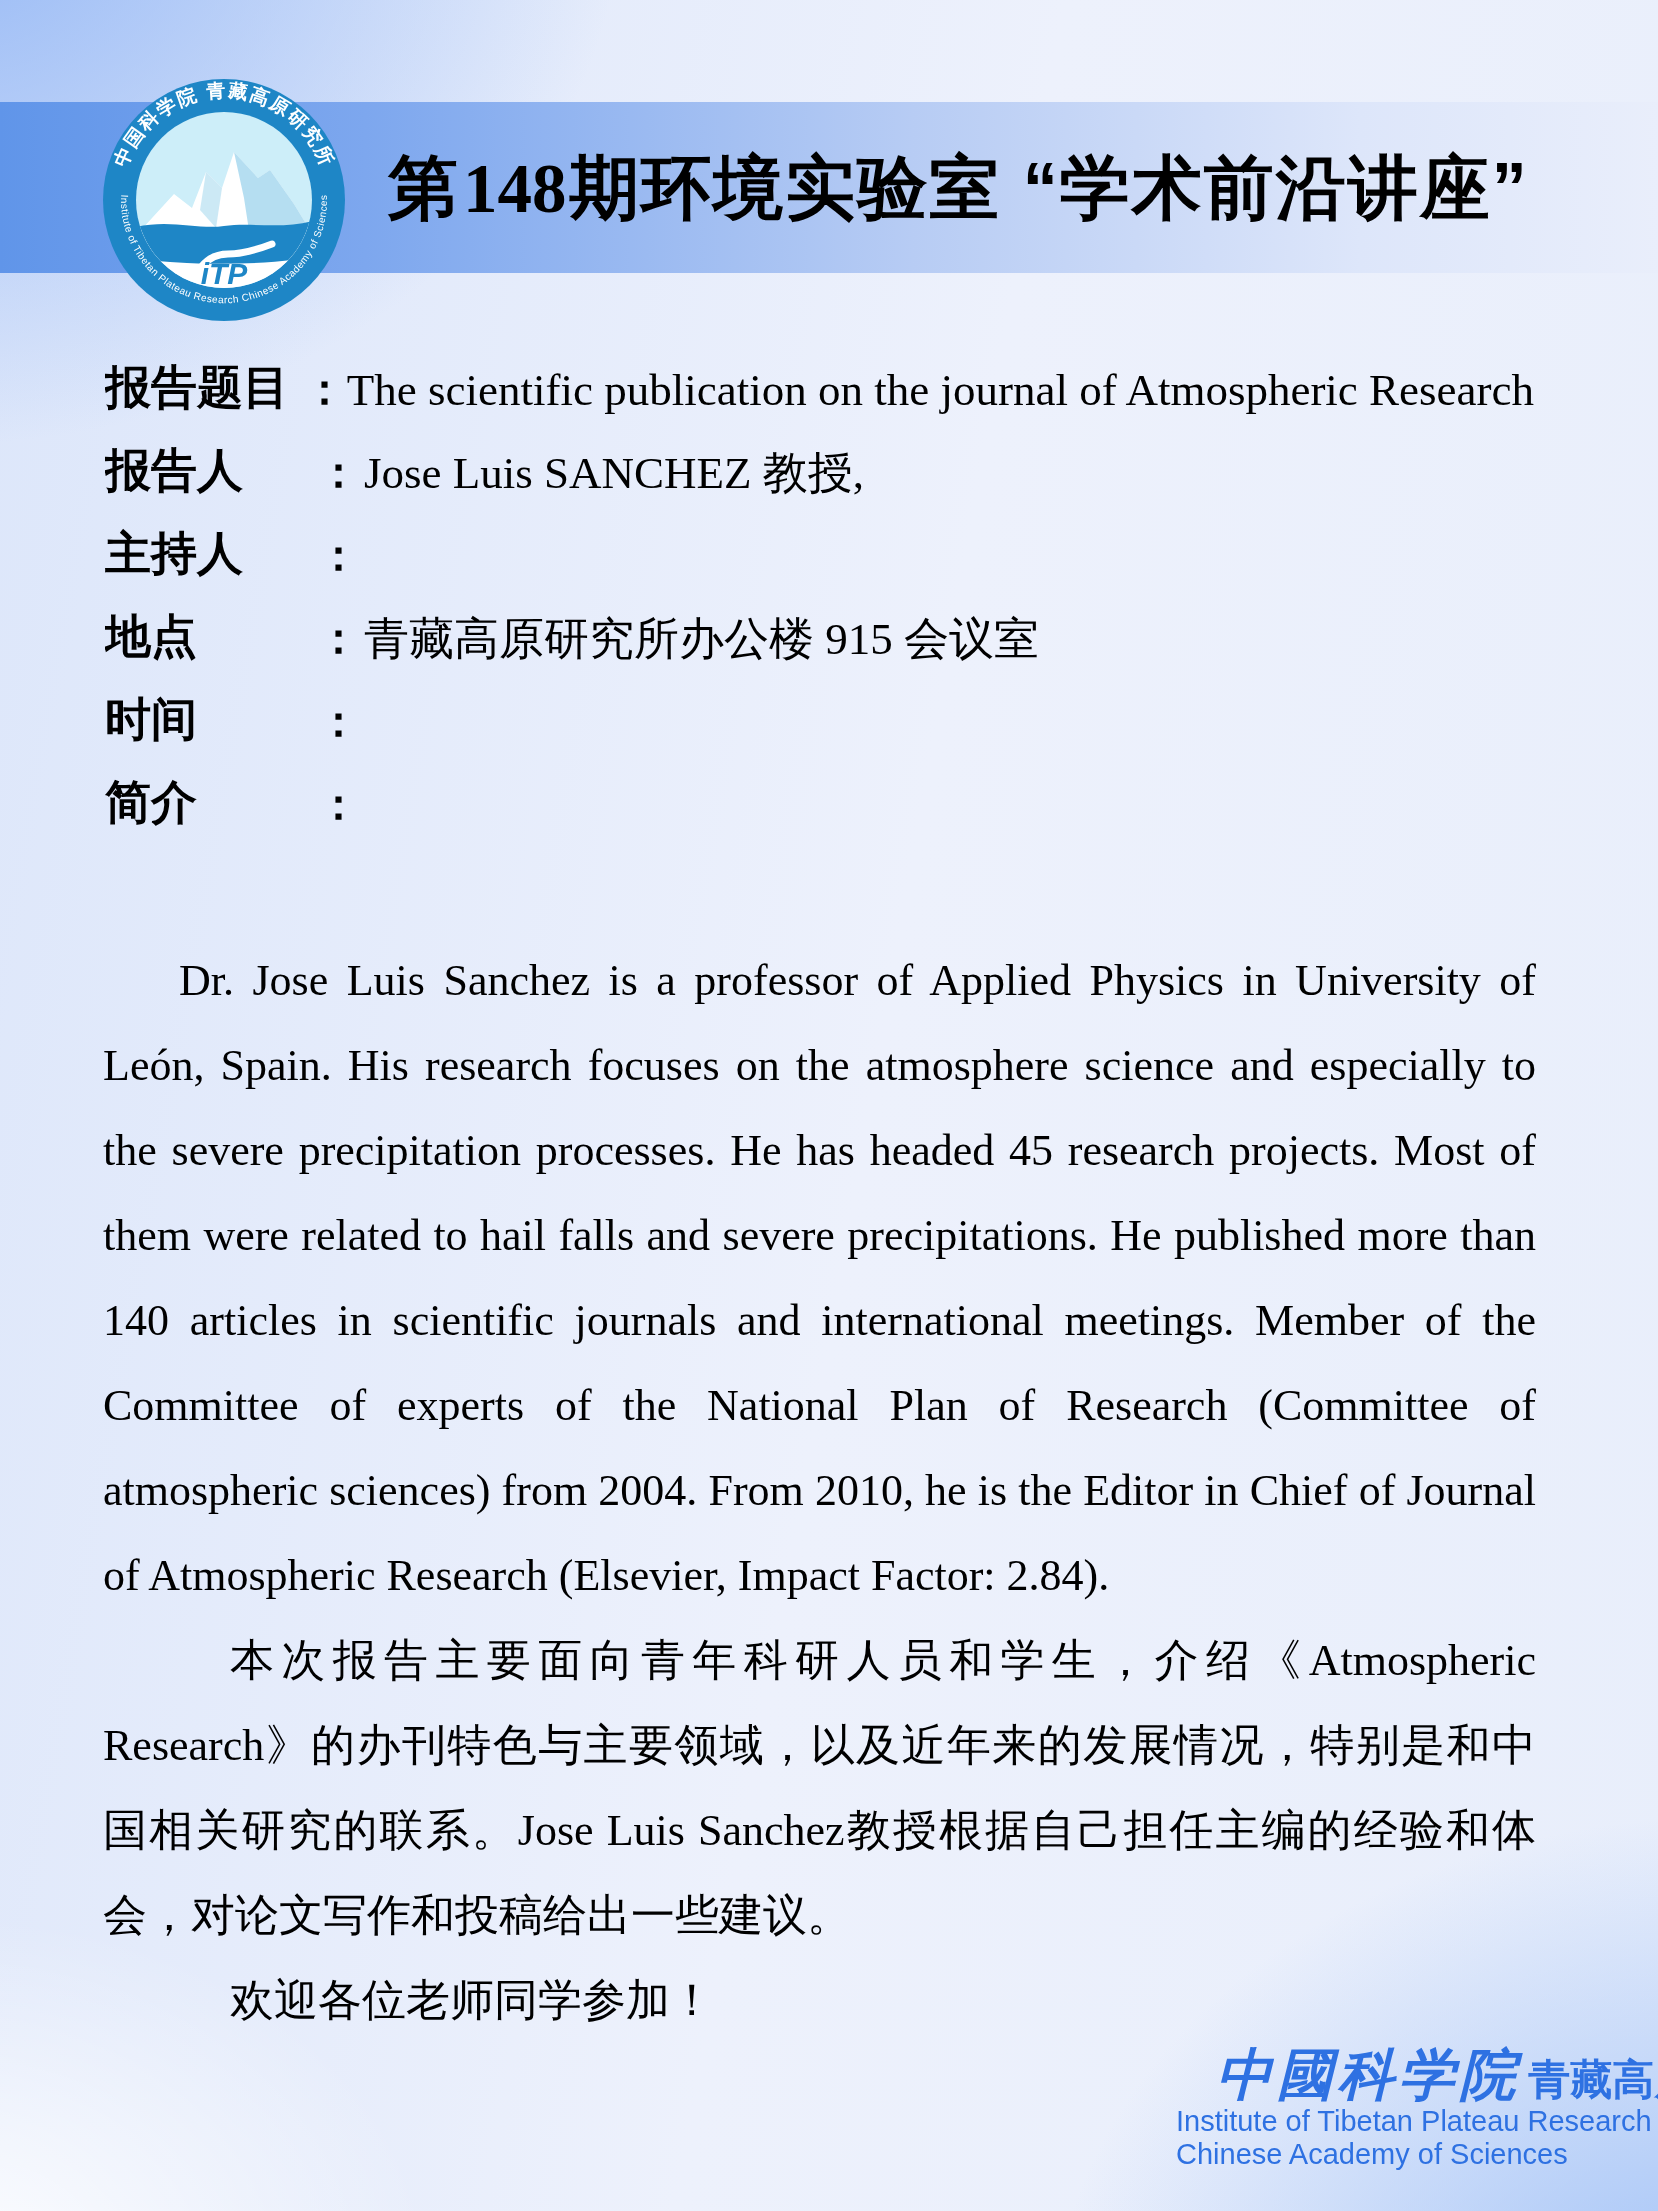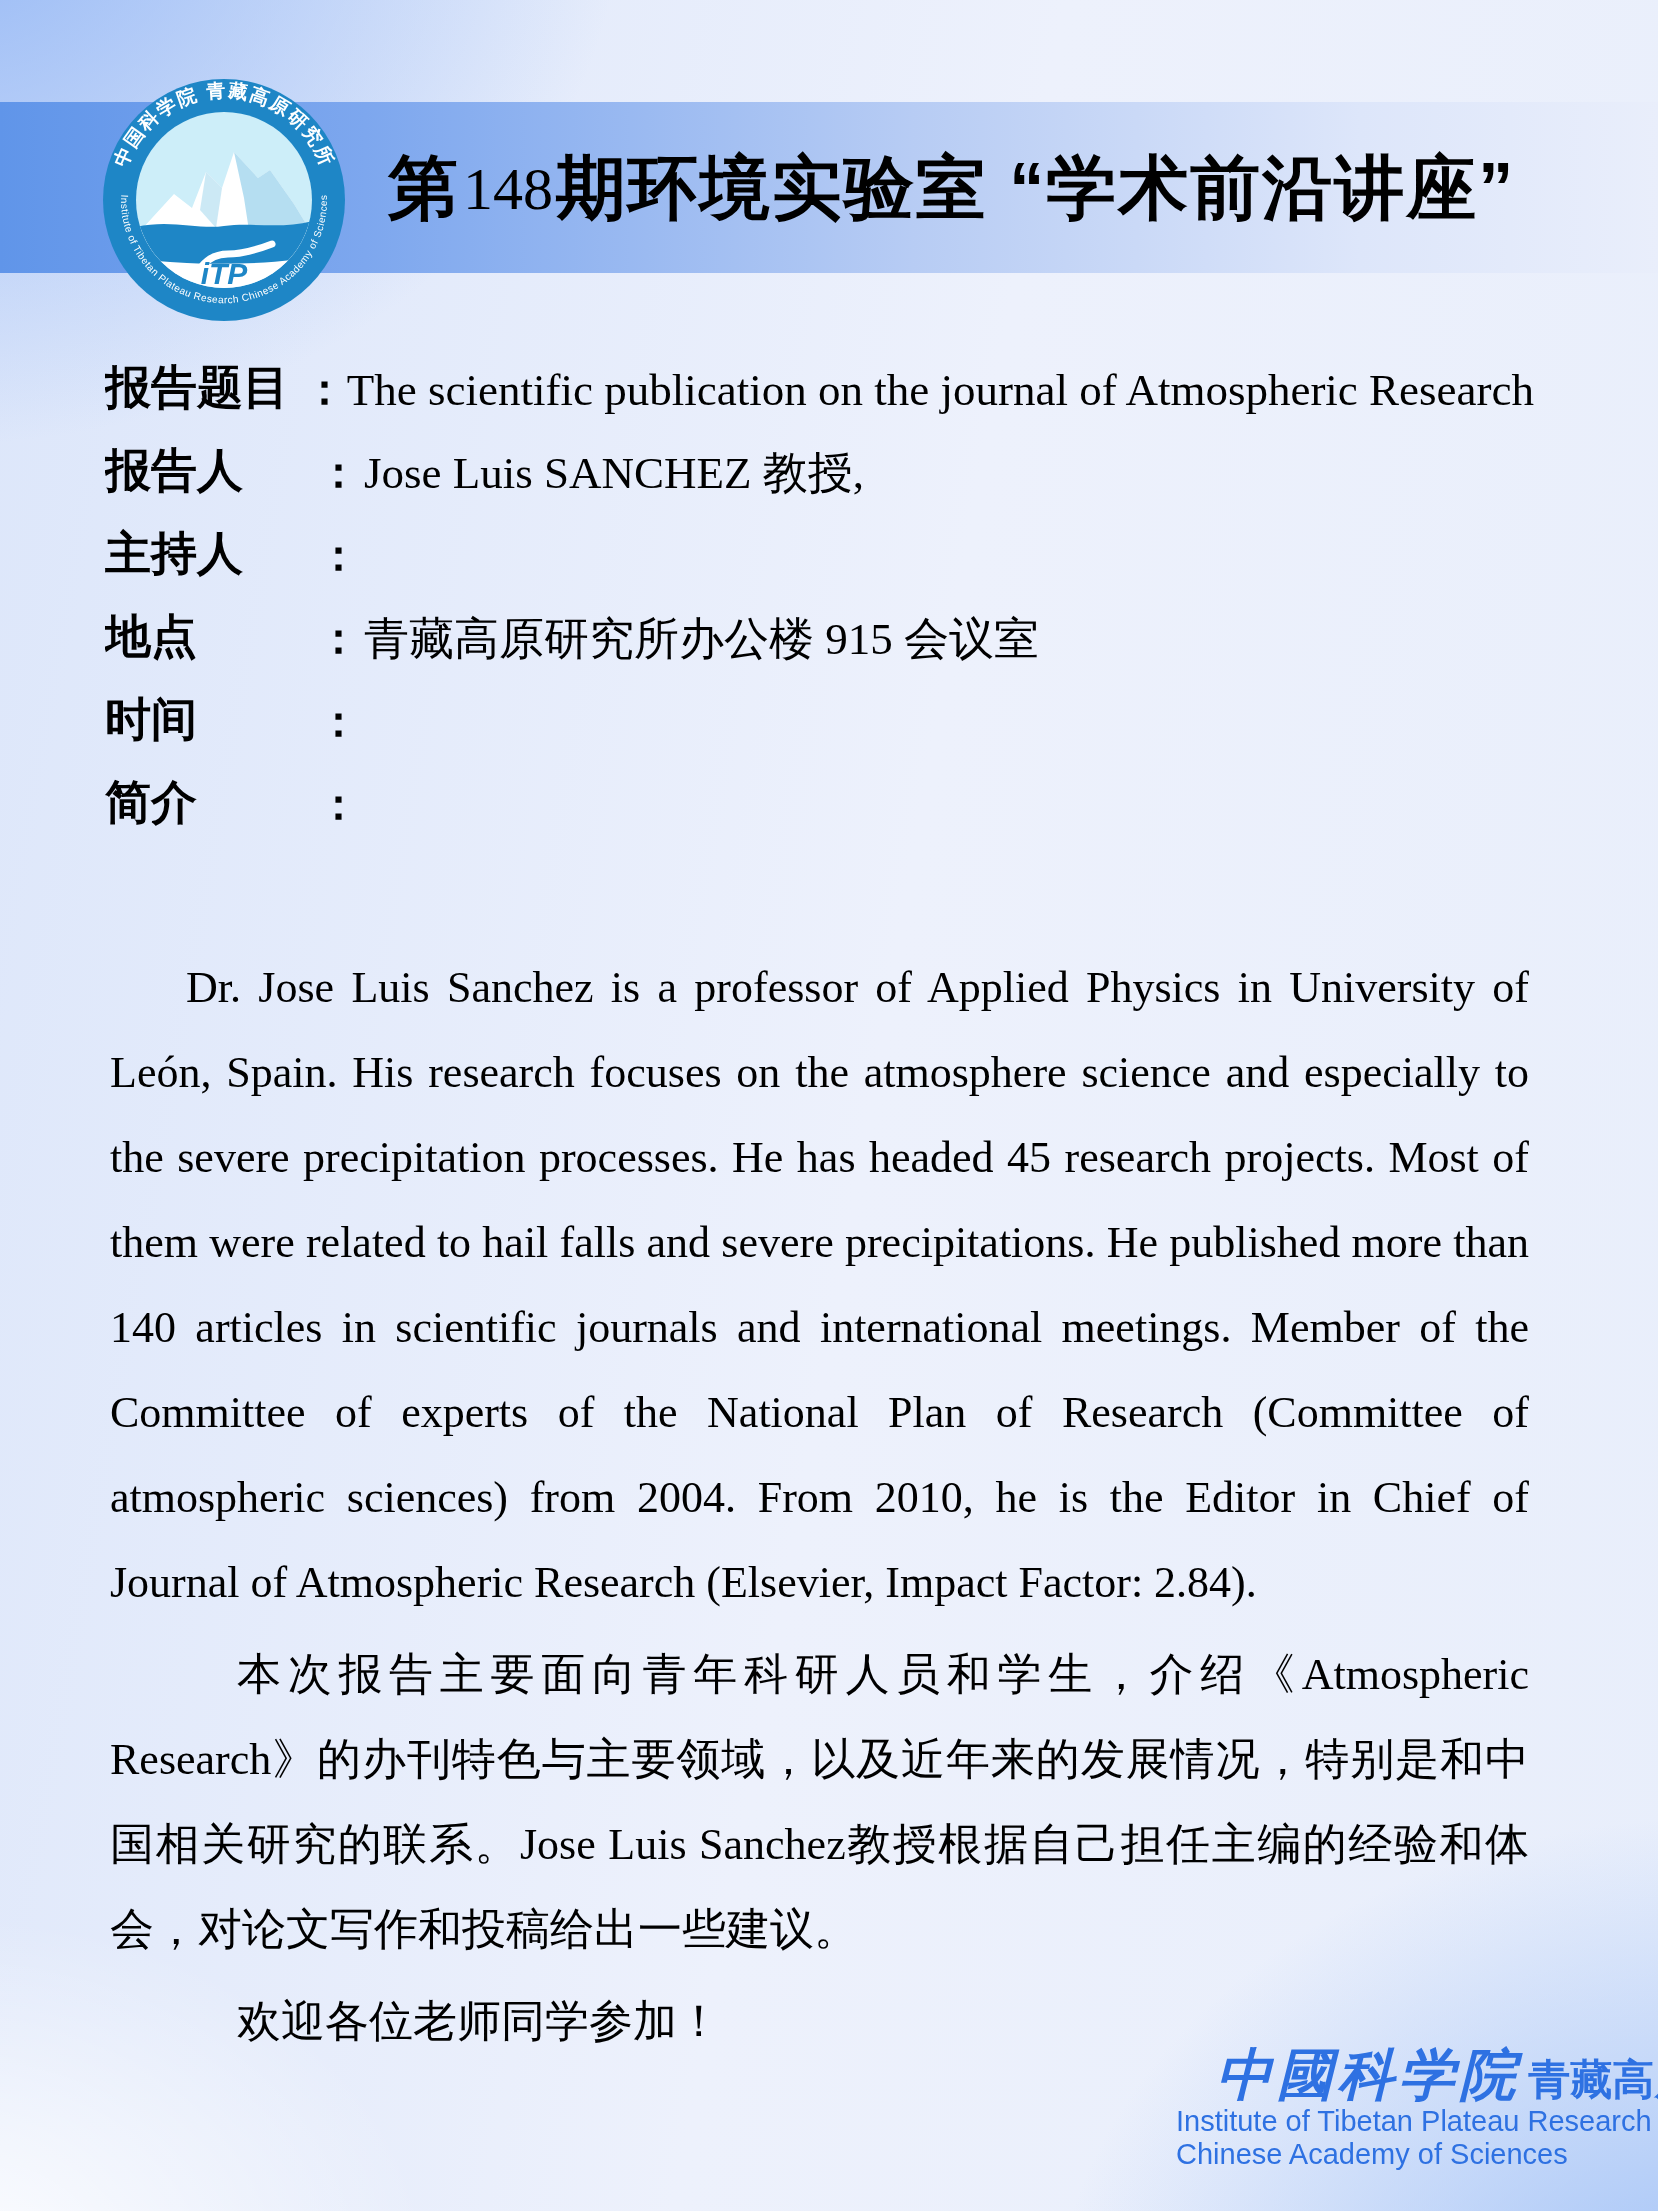--- a/index.html
+++ b/index.html
@@ -19,42 +19,42 @@
     position:absolute;left:0;top:102px;width:1659px;height:171px;
     background:linear-gradient(90deg,#6095e9 0%,#7da7ee 22%,#b7ccf4 55%,#dde6fa 82%,#e9eefb 100%);
   }
   .title{
     position:absolute;left:388px;top:115px;height:148px;
     display:flex;align-items:center;
     color:#000;font-weight:900;font-size:70px;letter-spacing:2px;white-space:nowrap;
   }
   .title .num{
     font-family:"Liberation Serif","DejaVu Serif",serif;
-    font-size:60px;font-weight:400;letter-spacing:0;padding:0 2.9px;
+    font-size:69px;font-weight:700;letter-spacing:0;padding:0 2.9px;
   }
   .logo{position:absolute;left:102px;top:78px;width:244px;height:244px;}
 
   
   .fields{position:absolute;left:105px;top:348px;right:125px;}
   .frow{display:flex;align-items:center;height:83px;white-space:nowrap;}
   .flabel{
     display:inline-block;width:210px;
     text-align:justify;text-align-last:justify;
     font-weight:700;font-size:46px;color:#000;line-height:51px;overflow:hidden;height:55px;
   }
   .flabel::after{content:"";display:inline-block;width:100%;}
   .fcolon{display:inline-block;width:47px;font-weight:700;font-size:43px;margin-left:2px;}
   .fvalue{
     font-family:"Liberation Serif","DejaVu Serif",serif;
     font-size:45px;color:#000;text-align:center;
   }
 
   
   .intro{position:absolute;left:103px;right:123px;top:938px;color:#000;}
-  .intro p{margin:7px;font-size:44px;line-height:85px;}
+  .intro p{margin:0;font-size:44px;line-height:85px;}
   .p-en{font-family:"Liberation Serif","DejaVu Serif",serif;text-align:justify;text-indent:76px;}
   .p-cn{font-family:"Liberation Serif","DejaVu Serif",serif;text-align:justify;text-indent:127px;}
   .p-close{font-family:"Liberation Serif","DejaVu Serif",serif;text-align:left;text-indent:127px;}
 
   
   .footer{position:absolute;left:1176px;top:2050px;color:#2e71e2;}
   .f-cn{font-size:42px;line-height:51px;font-weight:700;white-space:nowrap;}
   .f-cn .script{
     font-family:"Liberation Serif","DejaVu Serif",serif;
     font-style:italic;font-weight:700;font-size:56px;letter-spacing:4.9px;margin-right:7.8px;margin-left:40px;

